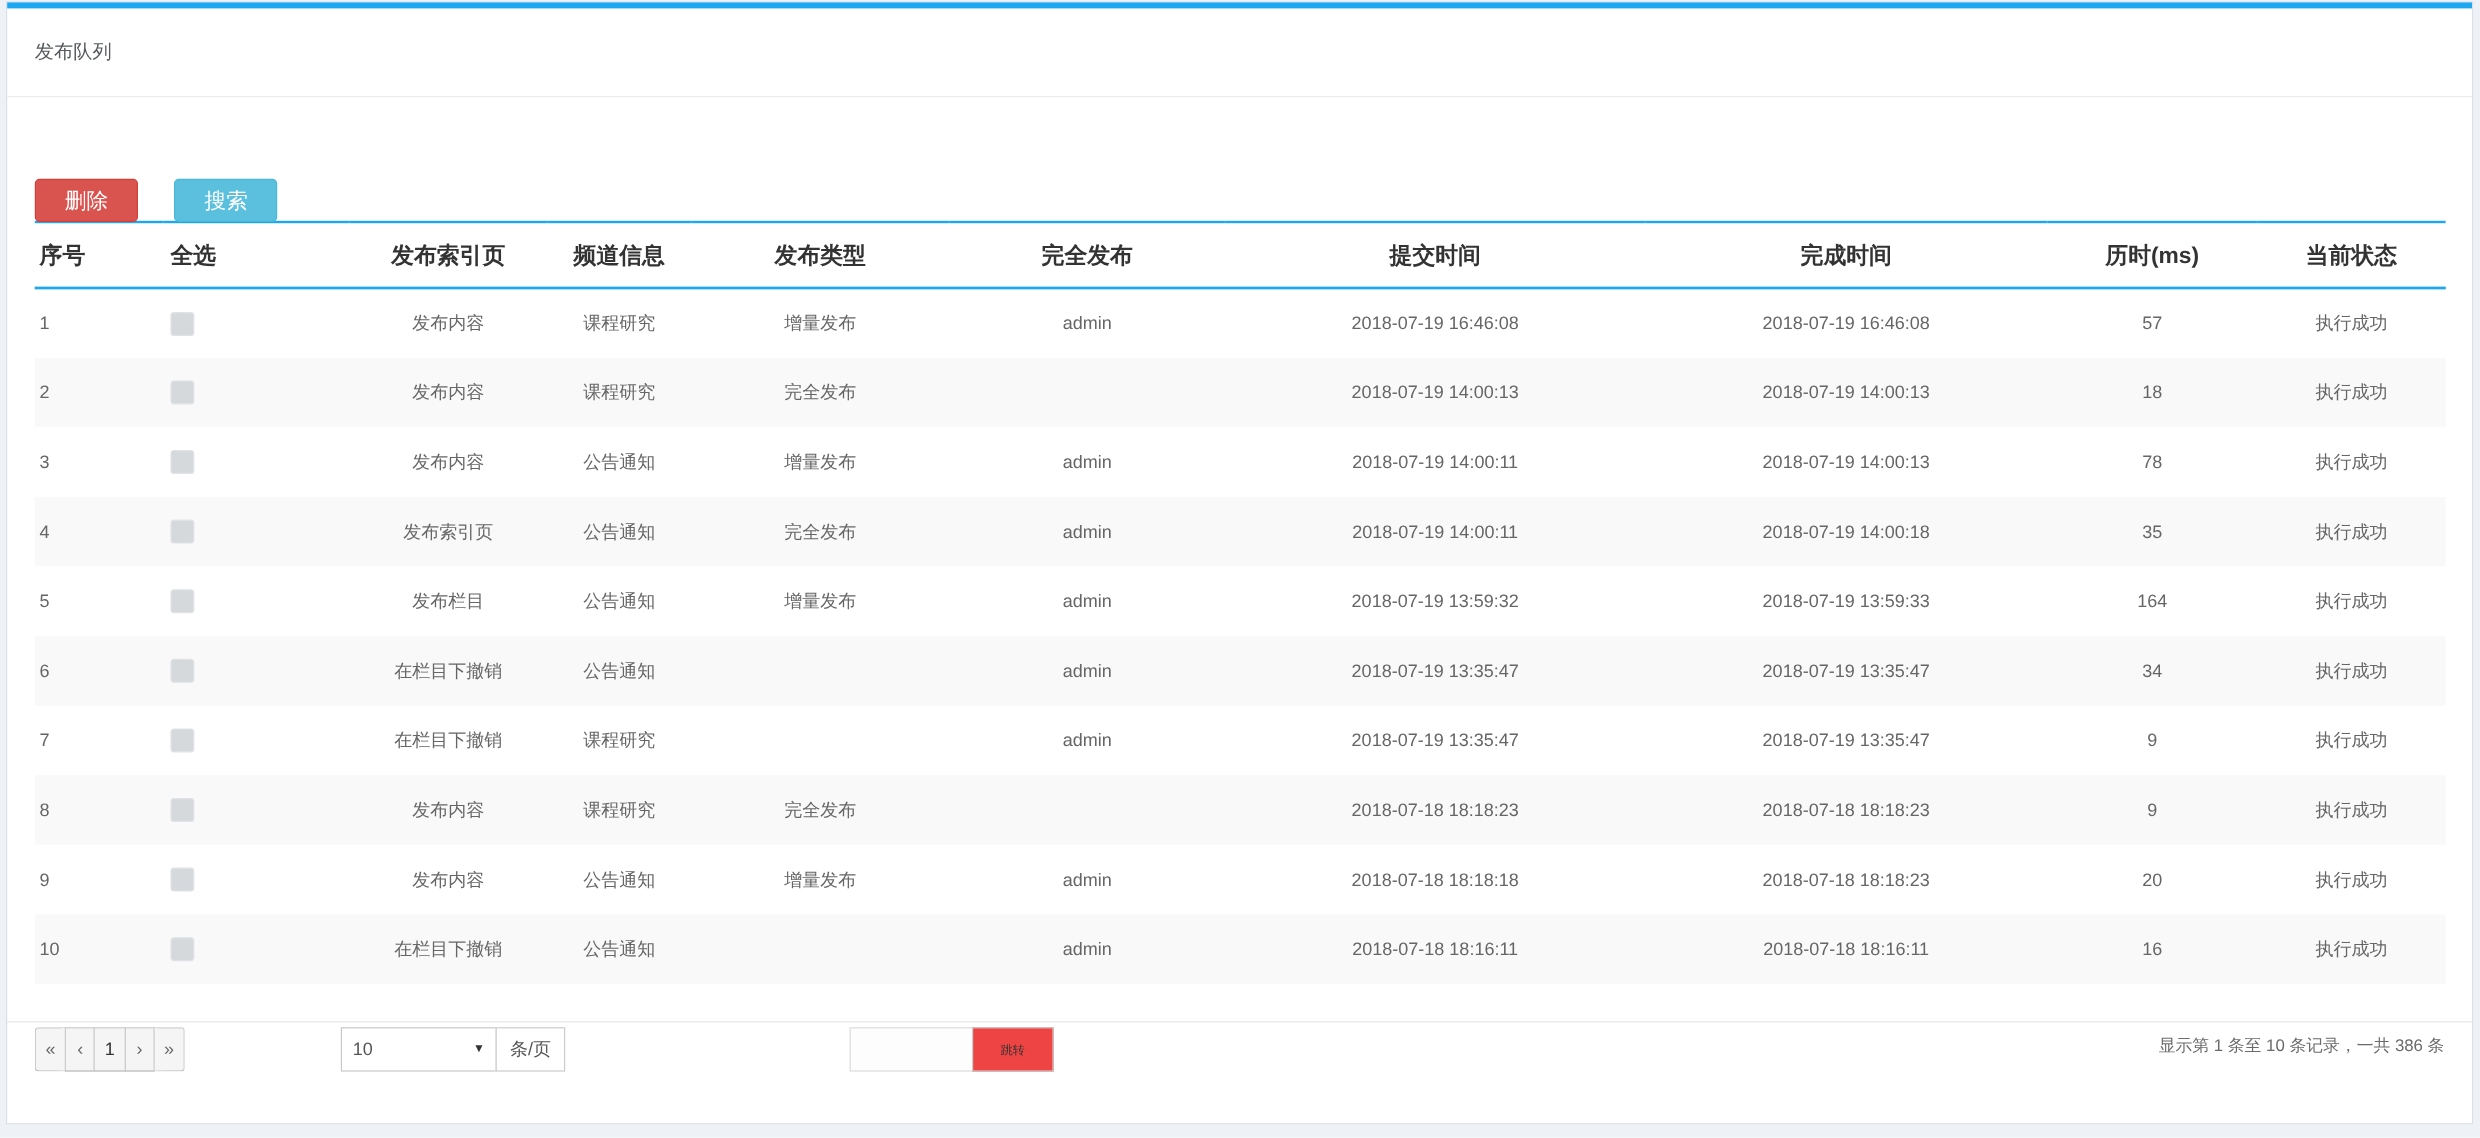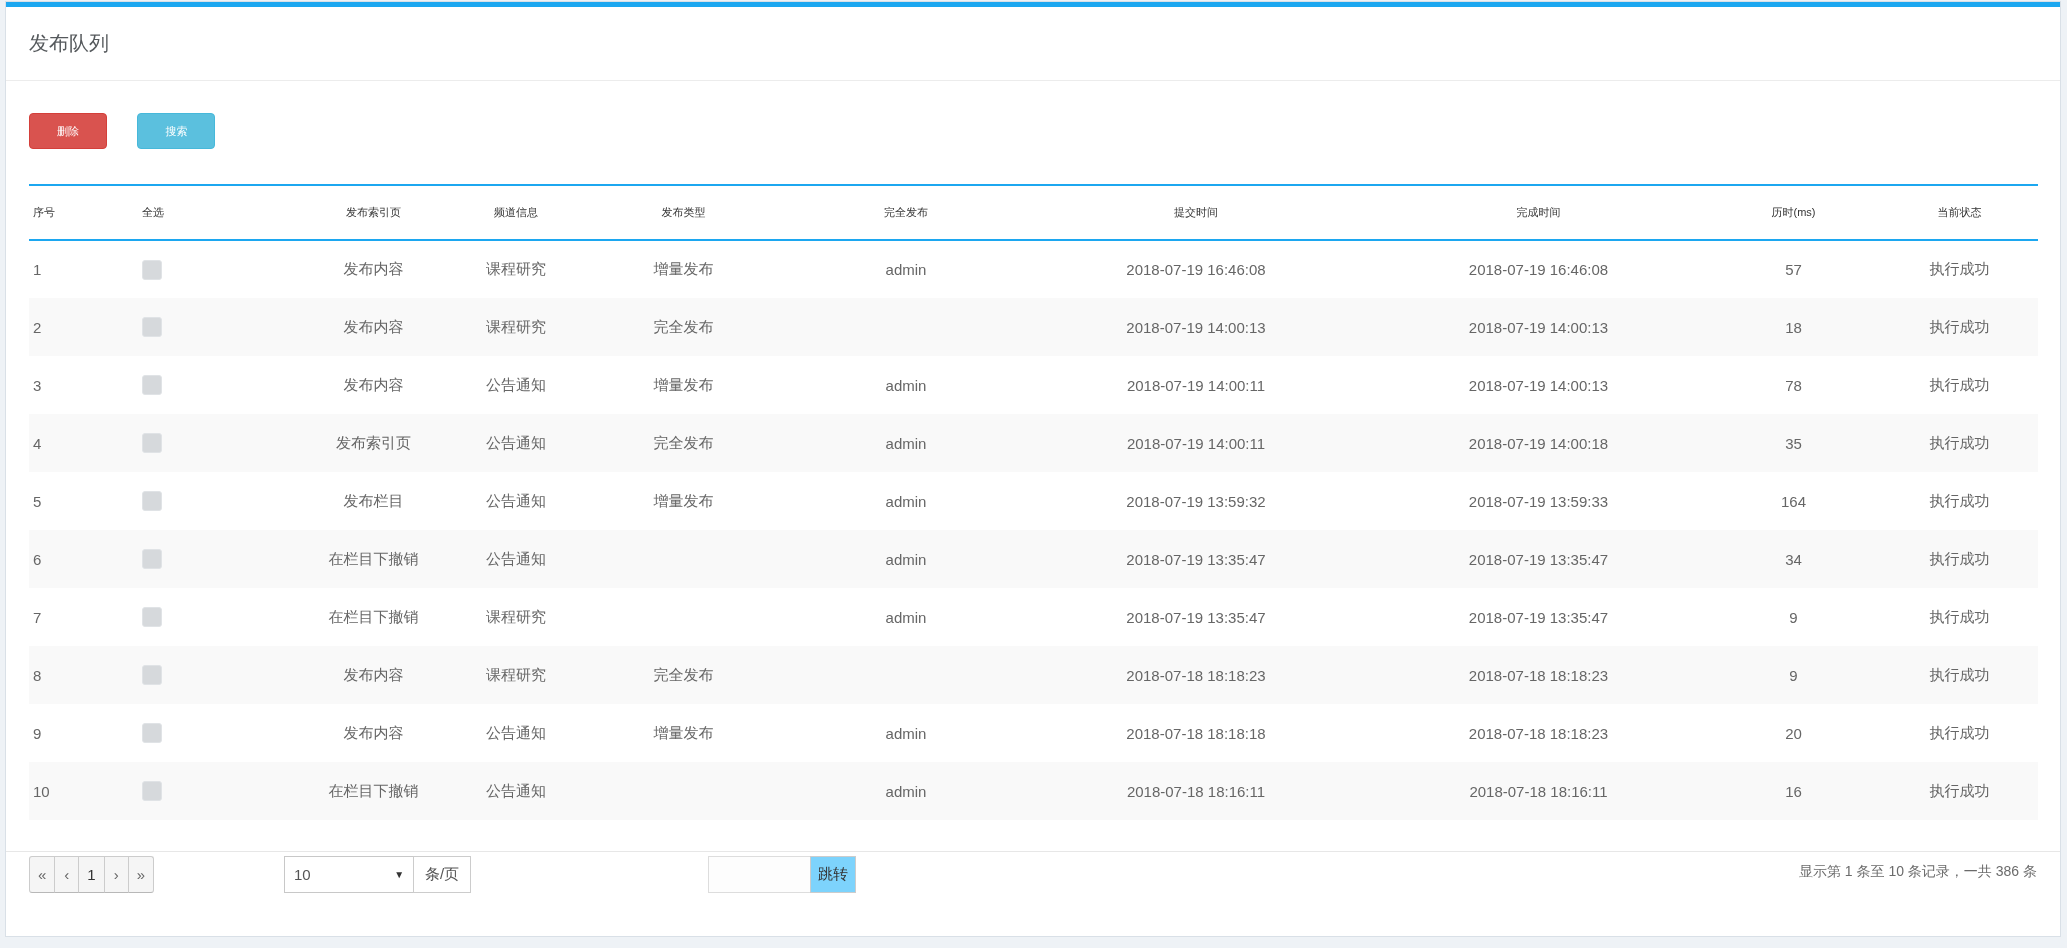--- a/index.html
+++ b/index.html
@@ -18,44 +18,44 @@
     border: 1px solid #d9e0e7;
   }
   .top-accent { height: 5px; background: #1CA7F0; }
 
   .card-header {
     height: 74px;
     border-bottom: 1px solid #ececec;
     display: flex; align-items: center;
     padding: 0 23px;
   }
-  .title { font-size: 20px; font-weight: 400; color: #55595c; margin: 0; }
+  .title { font-size: 16px; font-weight: 400; color: #55595c; margin: 0; }
 
   .toolbar { height: 103px; padding: 32px 23px 0; }
   .btn {
     display: inline-block;
     height: 36px; min-width: 78px; padding: 0 24px;
-    font-size: 11px; color: #fff;
+    font-size: 18px; color: #fff;
     border: 1px solid transparent; border-radius: 4px;
-    cursor: pointer; font-family: inherit;
+    cursor: pointer; font-family: inherit; margin-top: 36px;
   }
   .btn-danger { background: #d9534f; border-color: #d43f3a; margin-right: 26px; }
   .btn-info   { background: #5bc0de; border-color: #46b8da; }
 
   .table-wrap { margin: 0 23px; }
   table.queue-table {
     width: 100%;
     border-collapse: collapse;
     table-layout: fixed;
     border-top: 2px solid #1CA7F0;
   }
   thead th {
     height: 55px;
     border-bottom: 2px solid #1CA7F0;
-    font-size: 11px; font-weight: normal; color: #333;
+    font-size: 19px; font-weight: bold; color: #333;
     text-align: center; padding: 0; white-space: nowrap;
   }
   tbody td {
     height: 58px;
     font-size: 15px; color: #666;
     text-align: center; padding: 0; white-space: nowrap;
     overflow: hidden;
   }
   tbody tr:nth-child(even) { background: #f9f9f9; }
   th.c-left, td.c-left { text-align: left; padding-left: 4px; }
@@ -101,23 +101,23 @@
   }
 
   .jump-group { display: flex; margin-left: 237px; }
   .jump-group input {
     width: 103px; height: 37px;
     border: 1px solid #ddd; background: #fdfdfd;
     padding: 0 8px; font-size: 15px; color: #555; font-family: inherit;
     outline: none;
   }
   .jump-btn {
-    width: 46px; height: 37px; margin-left: -1px;
-    background: #7dd3fc; border: 1px solid #ccc;
-    font-size: 15px; color: #333; font-family: inherit;
+    width: 68px; height: 37px; margin-left: -1px;
+    background: #ef4444; border: 1px solid #ccc;
+    font-size: 10px; color: #333; font-family: inherit;
     cursor: pointer; padding: 0;
   }
   .record-info { margin-left: auto; font-size: 14px; color: #6b6b6b; margin-top: -6px; }
 </style>
 </head>
 <body>
 
 <div class="card">
   <div class="top-accent"></div>
 

